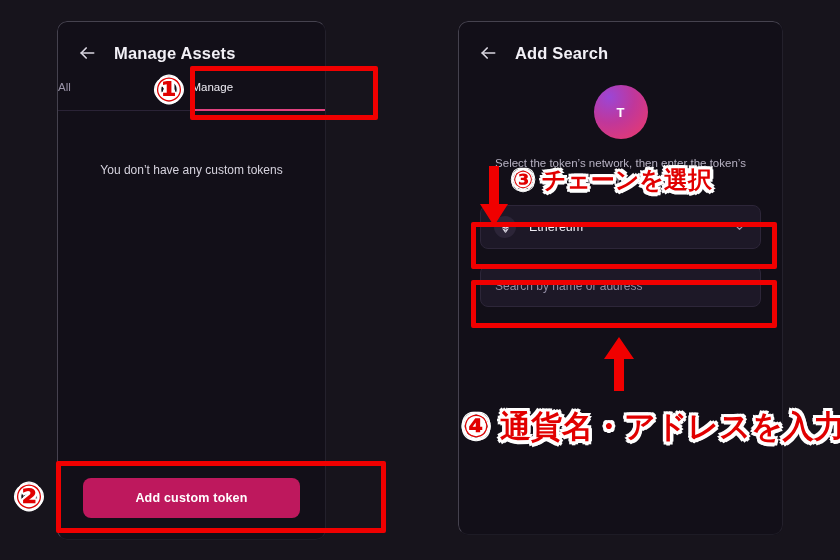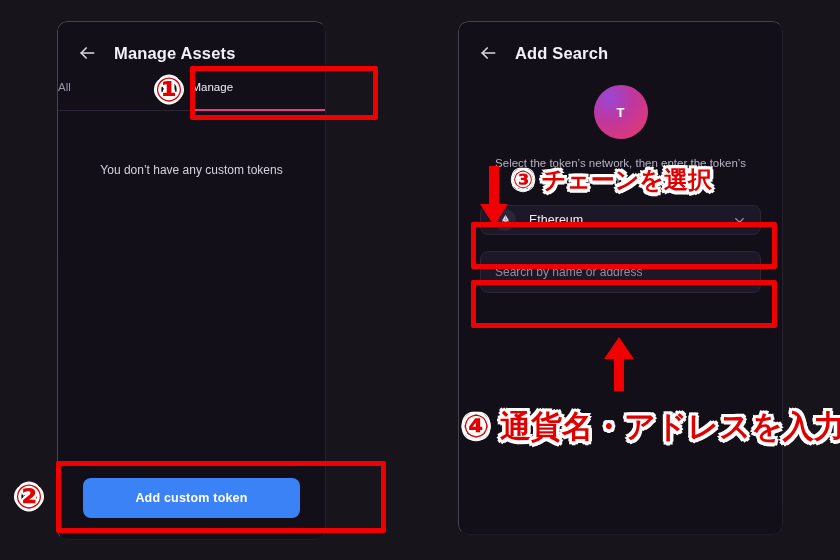--- a/index.html
+++ b/index.html
@@ -92,21 +92,21 @@
     left: 0; right: 0;
     bottom: 22px;
     padding: 0 26px;
   }
   .cta-btn {
     display: block;
     width: 100%;
     padding: 13px 0;
     border: none;
     border-radius: 8px;
-    background: #3b82f6;
+    background: #be185d;
     color: #ffffff;
     font-family: "Liberation Sans", sans-serif;
     font-size: 12.5px;
     font-weight: bold;
     letter-spacing: 0.2px;
     cursor: pointer;
   }
 
   
   .avatar-wrap {
@@ -132,21 +132,21 @@
     text-align: center;
     font-size: 11.5px;
     line-height: 1.45;
     color: #b6b1c2;
   }
 
   
   .field-area { padding: 0 22px; }
   .network-select {
     margin-top: 17px;
-    height: 30px;
+    height: 44px;
     background: #1d1827;
     border: 1px solid #2d2639;
     border-radius: 8px;
     display: flex;
     align-items: center;
     padding: 0 13px;
     cursor: pointer;
   }
   .chain-icon {
     width: 22px; height: 22px;

